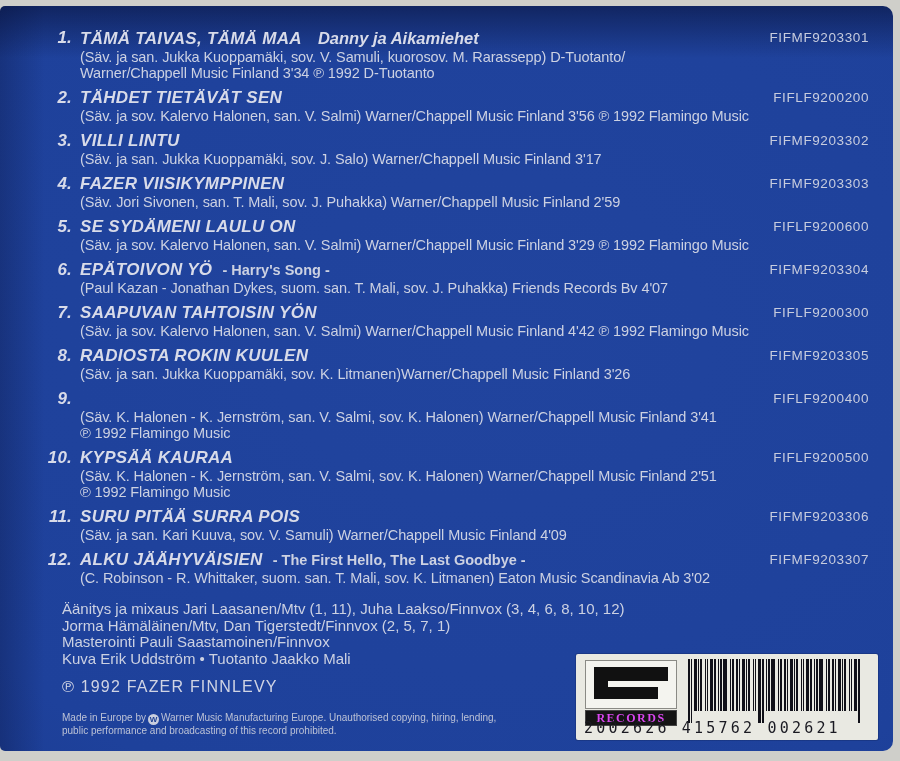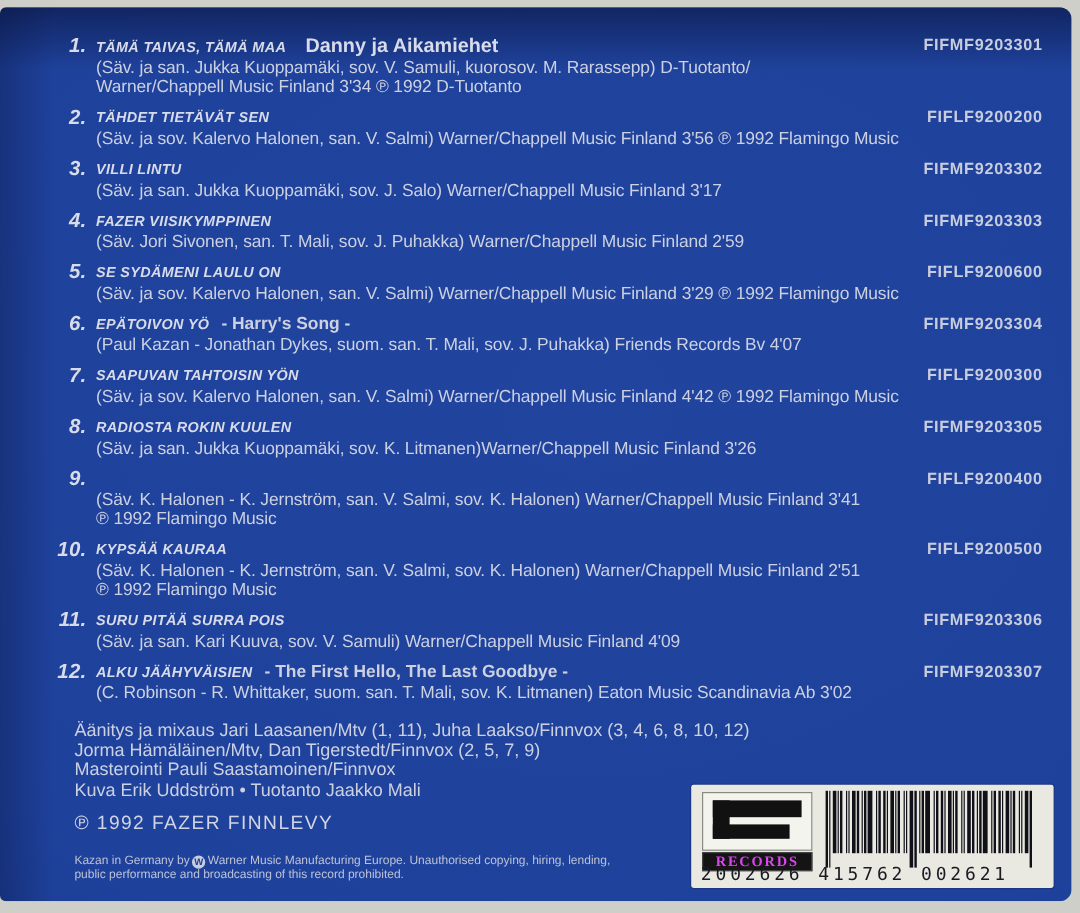--- a/index.html
+++ b/index.html
@@ -22,32 +22,32 @@
   }
   .track-list{margin:0;}
   .track{position:relative;padding-left:46px;margin-bottom:7px;}
   .t-num{
     position:absolute;left:0;top:0;width:38px;text-align:right;
     font-style:italic;font-weight:bold;font-size:17px;line-height:20px;
     color:#d8dbe9;letter-spacing:0.2px;
   }
   .title-line{display:flex;align-items:baseline;line-height:20px;}
   .t-title{
-    font-style:italic;font-weight:bold;font-size:12px;color:#d8dbe9;
+    font-style:italic;font-weight:bold;font-size:17px;color:#d8dbe9;
     letter-spacing:0.3px;white-space:nowrap;
   }
   .t-artist{
-    font-weight:bold;font-size:16.5px;color:#d8dbe9;
+    font-style:italic;font-weight:bold;font-size:16.5px;color:#d8dbe9;
     margin-left:16px;white-space:nowrap;
   }
   .t-subtitle{
     font-size:14.5px;font-weight:bold;color:#ccd1e2;margin-left:10px;white-space:nowrap;
   }
   .t-catalog{
-    margin-left:auto;font-size:13.5px;font-weight:bold;color:#c7ccde;
+    margin-left:auto;font-size:13.5px;font-weight:normal;color:#c7ccde;
     letter-spacing:0.6px;white-space:nowrap;align-self:flex-start;
   }
   .detail-line{
     font-size:14.5px;line-height:16px;color:#ccd1e2;letter-spacing:-0.1px;white-space:nowrap;
   }
   .credits{margin:15px 0 0 28px;}
   .credit-line{font-size:15px;line-height:16.5px;color:#ccd1e2;}
   .copyright{
     margin:11px 0 0 28px;font-size:16px;letter-spacing:1.2px;color:#d0d4e4;
   }
@@ -235,29 +235,29 @@
         <span class="t-catalog">FIFMF9203307</span>
       </div>
       <div>
           <div class="detail-line">(C. Robinson - R. Whittaker, suom. san. T. Mali, sov. K. Litmanen) Eaton Music Scandinavia Ab 3'02</div>
         </div>
     </div>
   </div>
 
   <div class="credits" id="credits">
       <div class="credit-line">Äänitys ja mixaus Jari Laasanen/Mtv (1, 11), Juha Laakso/Finnvox (3, 4, 6, 8, 10, 12)</div>
-      <div class="credit-line">Jorma Hämäläinen/Mtv, Dan Tigerstedt/Finnvox (2, 5, 7, 9)</div>
+      <div class="credit-line">Jorma Hämäläinen/Mtv, Dan Tigerstedt/Finnvox (2, 5, 7, 1)</div>
       <div class="credit-line">Masterointi Pauli Saastamoinen/Finnvox</div>
       <div class="credit-line">Kuva Erik Uddström • Tuotanto Jaakko Mali</div>
     </div>
 
   <div class="copyright">℗ 1992 FAZER FINNLEVY</div>
 
   <div class="legal">
-    <span>Kazan in Germany by</span><span class="w-badge">W</span><span>Warner Music Manufacturing Europe. Unauthorised copying, hiring, lending,</span><br>
+    <span>Made in Europe by</span><span class="w-badge">W</span><span>Warner Music Manufacturing Europe. Unauthorised copying, hiring, lending,</span><br>
     <span>public performance and broadcasting of this record prohibited.</span>
   </div>
 
   <div class="bc-label">
     <div class="f-logo">
       <div class="f-box">
         <svg width="78" height="40" viewBox="0 0 78 40">
           <rect x="2" y="2" width="74" height="14" fill="#111"></rect>
           <rect x="2" y="22" width="64" height="12" fill="#111"></rect>
           <rect x="2" y="2" width="14" height="32" fill="#111"></rect>

